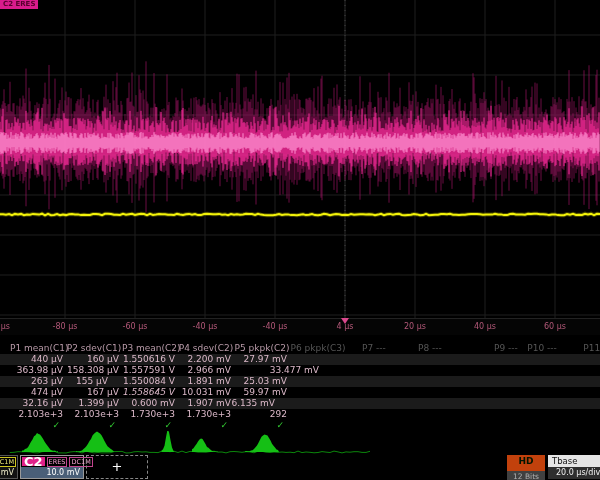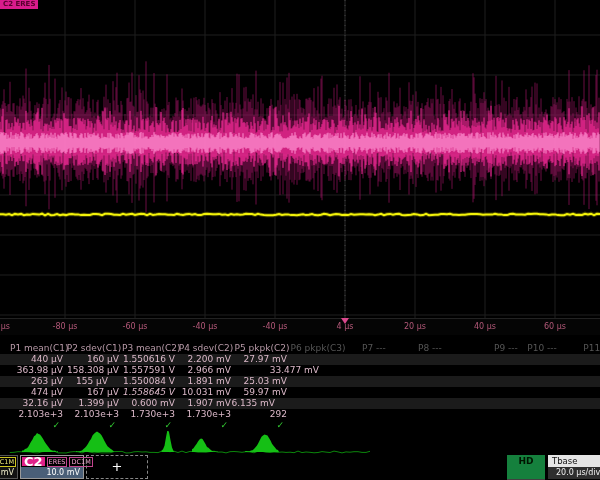--- a/index.html
+++ b/index.html
@@ -32,21 +32,21 @@
   .descbox{position:absolute;top:0;height:24px;background:#121212;border:1px solid #555;box-sizing:border-box;}
   .descbox .row1{height:11px;display:flex;align-items:center;gap:2px;padding:0 1px;background:#000;}
   .descbox .row2{height:11px;font-size:8px;line-height:11px;color:#eee;text-align:right;padding-right:3px;}
   .chip{font-size:13px;font-weight:bold;color:#fff;background:#e0218a;padding:0 2px;line-height:9px;}
   .tag{font-size:6.5px;line-height:8px;padding:0 1px;border:1px solid #c2458f;color:#f3a0cf;}
   .tag.c1{border-color:#cfc520;color:#efe87a;}
   .c2sel .row2{background:#4a5f78;color:#fff;}
   .addbox{position:absolute;left:86px;top:0;width:62px;height:24px;border:1px dashed #888;
           box-sizing:border-box;color:#fff;font-size:13px;line-height:22px;text-align:center;}
   .hdbadge{position:absolute;left:507px;top:0;width:38px;height:24px;}
-  .hdbadge .hd{height:24px;background:#15803d;color:#001500;font-size:9px;font-weight:bold;
+  .hdbadge .hd{height:16px;background:#c2410c;color:#001500;font-size:9px;font-weight:bold;
                text-align:center;line-height:12px;}
   .hdbadge .bits{height:12px;background:#404040;color:#b0b0b0;font-size:7.5px;text-align:center;line-height:12px;}
   .tbasebox{position:absolute;left:548px;top:0;width:80px;height:24px;}
   .tbasebox .t1{height:12px;background:#e5e5e5;color:#111;font-size:8.5px;line-height:12px;padding-left:4px;}
   .tbasebox .t2{height:12px;background:#2e2e2e;color:#eee;font-size:8px;line-height:12px;padding-left:8px;white-space:nowrap;}
 </style>
 </head>
 <body>
 
 <div class="screen">

